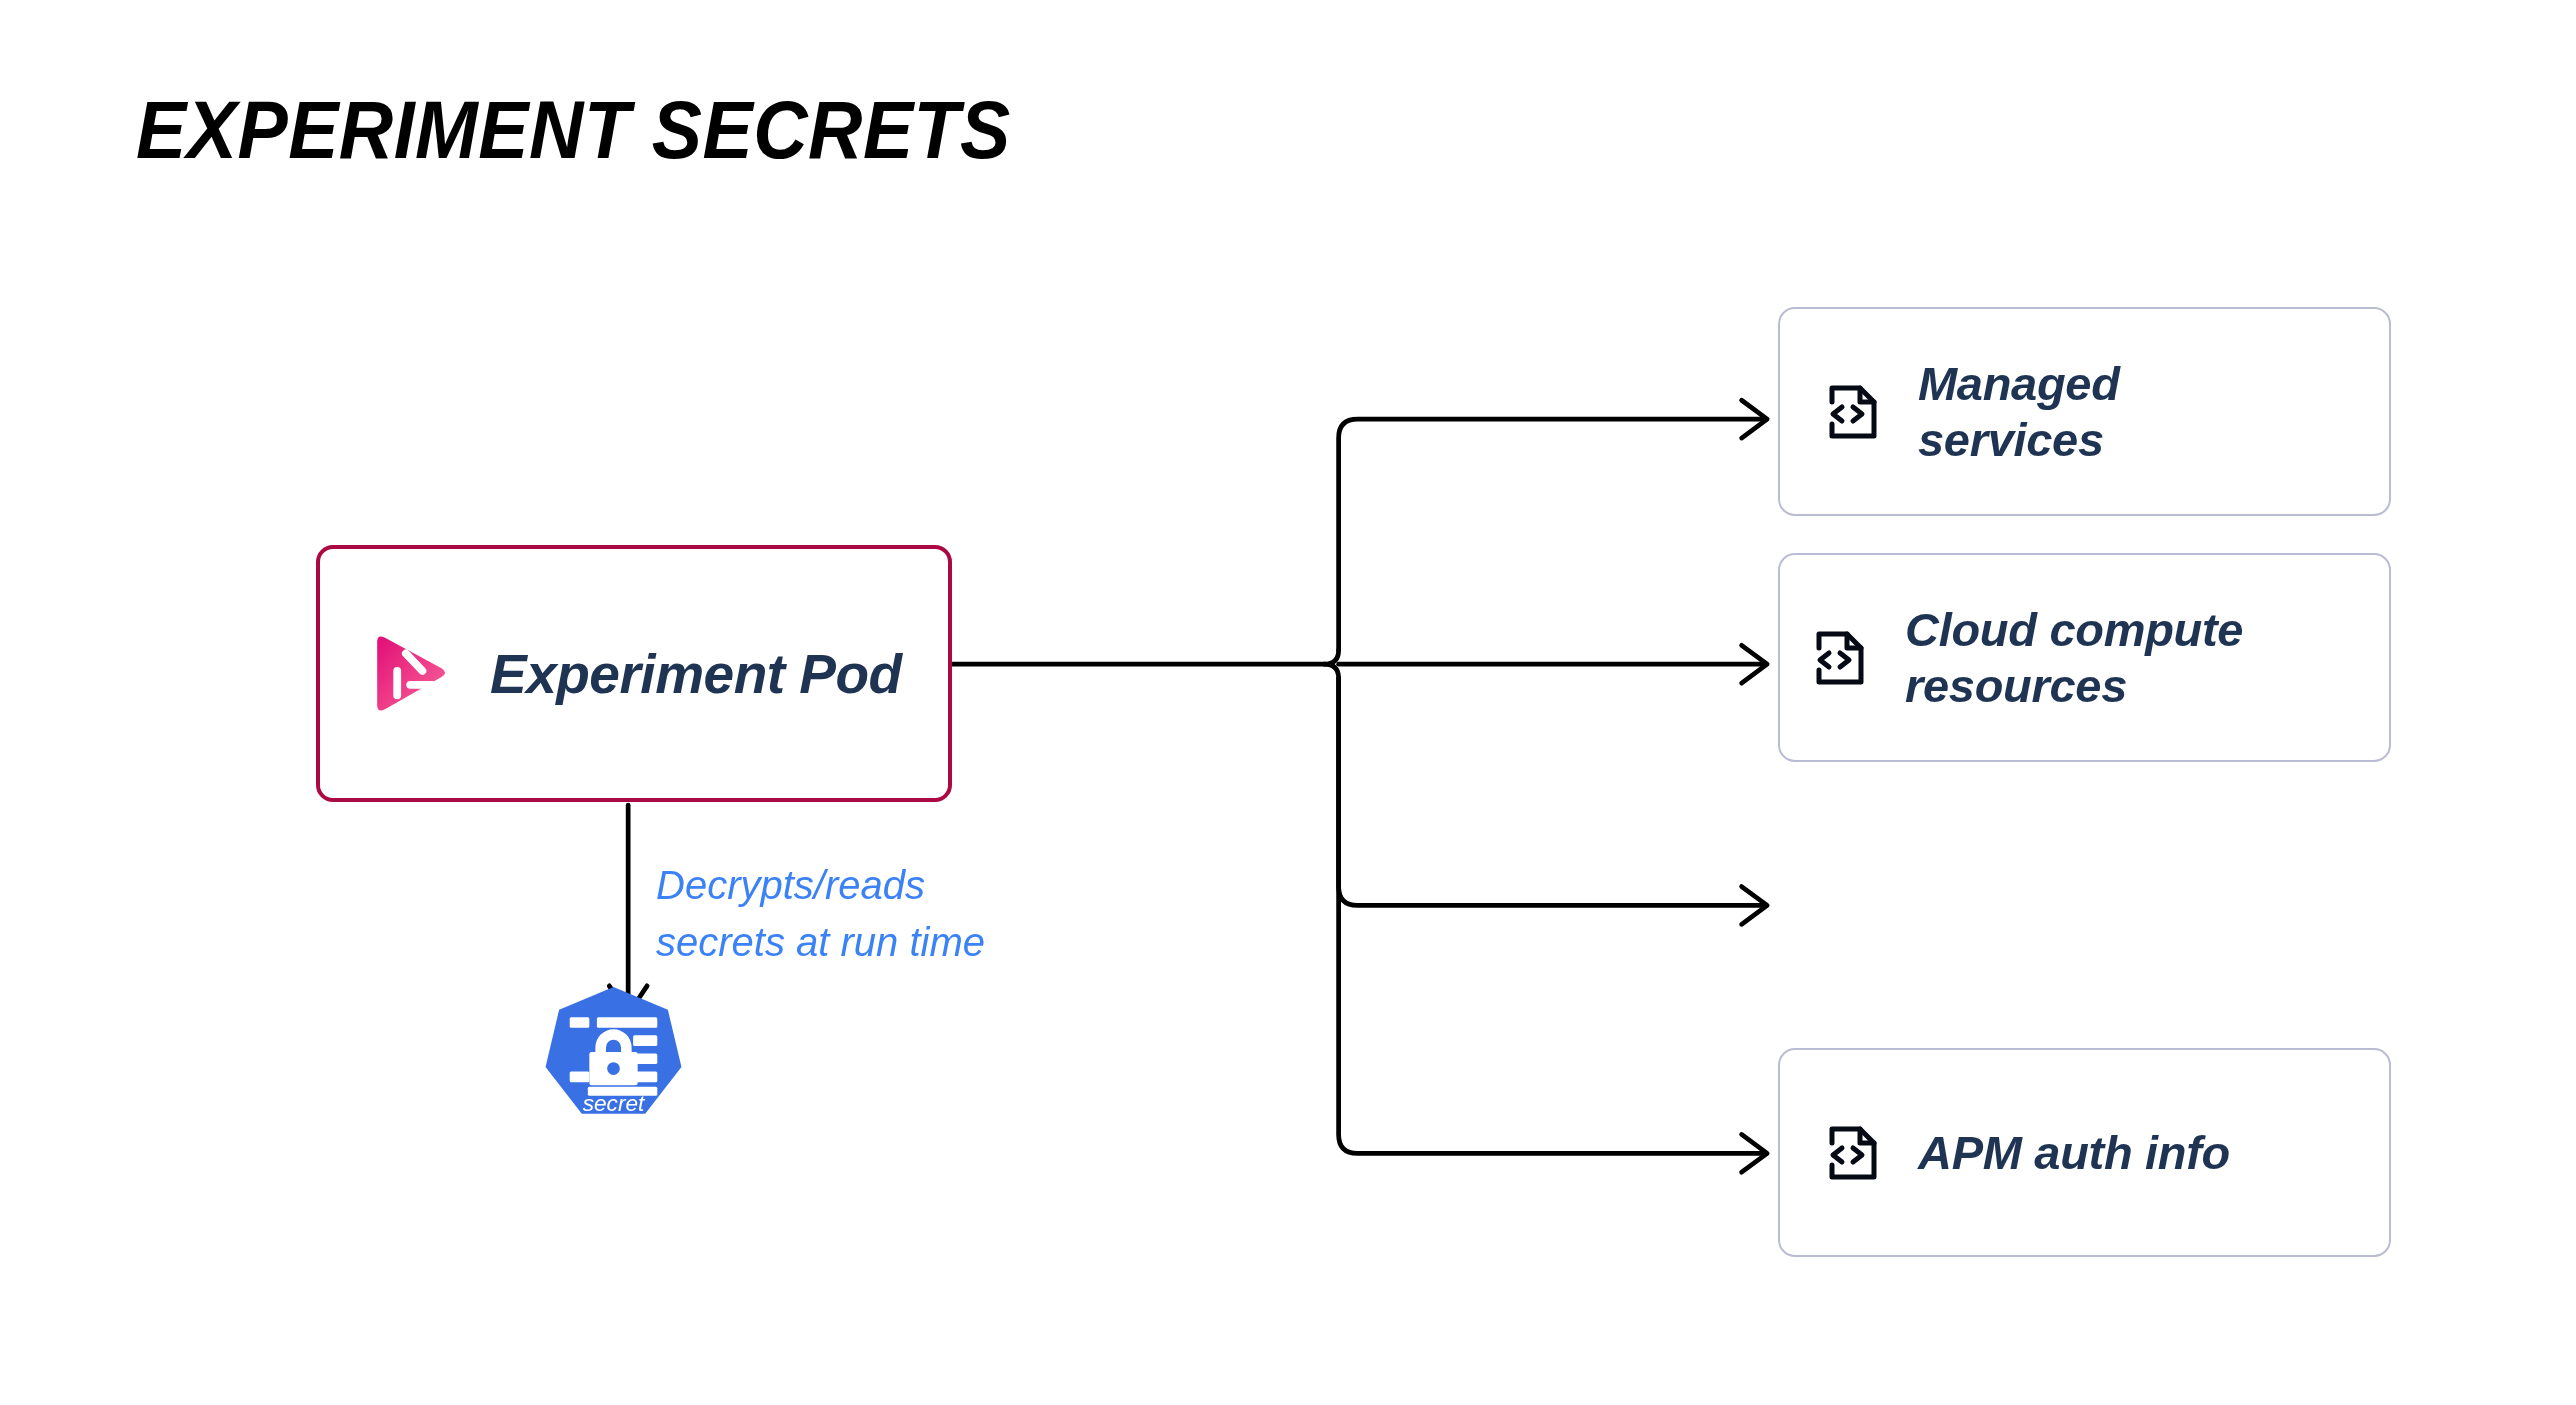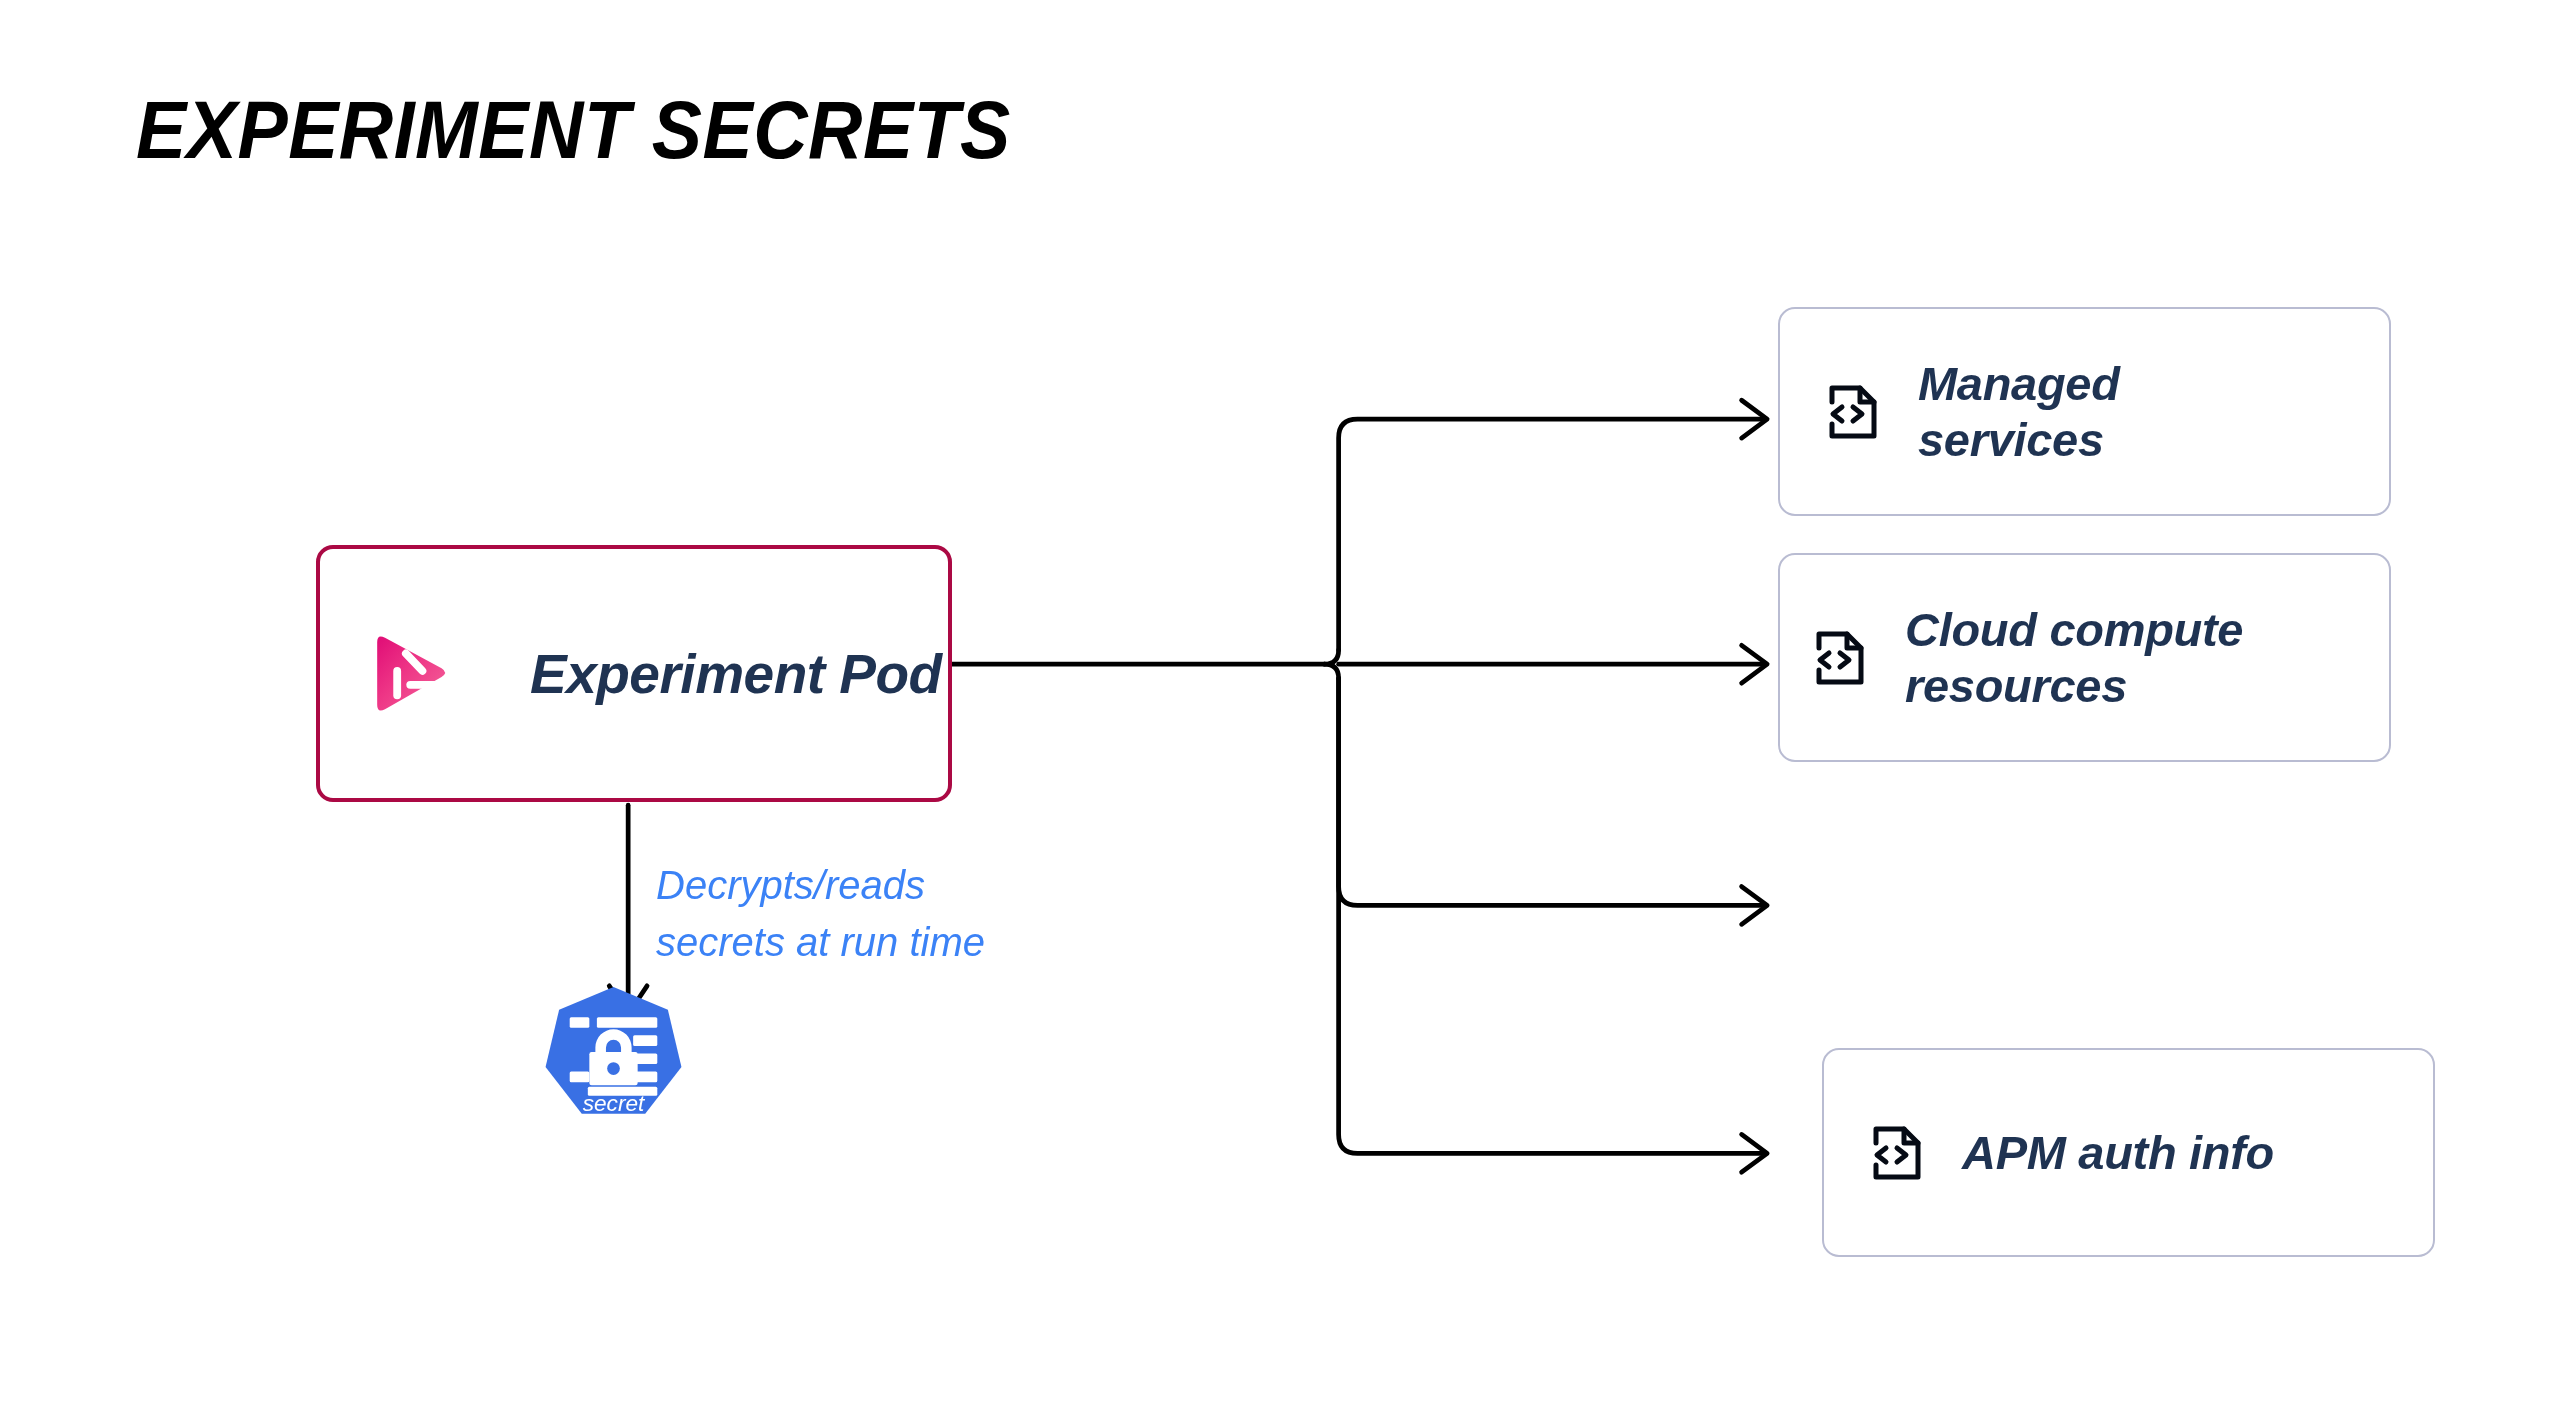--- a/index.html
+++ b/index.html
@@ -53,21 +53,20 @@
     top: 545px;
     width: 636px;
     height: 257px;
     box-sizing: border-box;
     border: 4.7px solid #AB0944;
     border-radius: 17px;
     background: #ffffff;
     display: flex;
     align-items: center;
     padding-left: 45px;
-    gap: 40px;
   }
   #pod-logo {
     width: 87px;
     height: 87px;
     flex: 0 0 auto;
   }
   #pod-label {
     margin-left: 38px;
     font-size: 55px;
     font-weight: bold;
@@ -125,21 +124,21 @@
     font-size: 47px;
     font-weight: bold;
     line-height: 1.18;
     color: #1F3352;
     letter-spacing: -0.3px;
     white-space: pre-line;
   }
   #card-0 { top: 307px; }
   #card-1 { top: 553px; padding-left: 27px; }
   #card-2 { top: 801px; }
-  #card-3 { top: 1048px; margin-left: 44px; }
+  #card-3 { top: 1048px; }
 </style>
 </head>
 <body>
 
 <div id="canvas">
 
   <div id="page-title">EXPERIMENT SECRETS</div>
 
   <svg id="connectors" viewBox="0 0 2723 1486" width="2576" height="1406">
     <g fill="none" stroke="#000000" stroke-width="5" stroke-linecap="round" stroke-linejoin="round">

